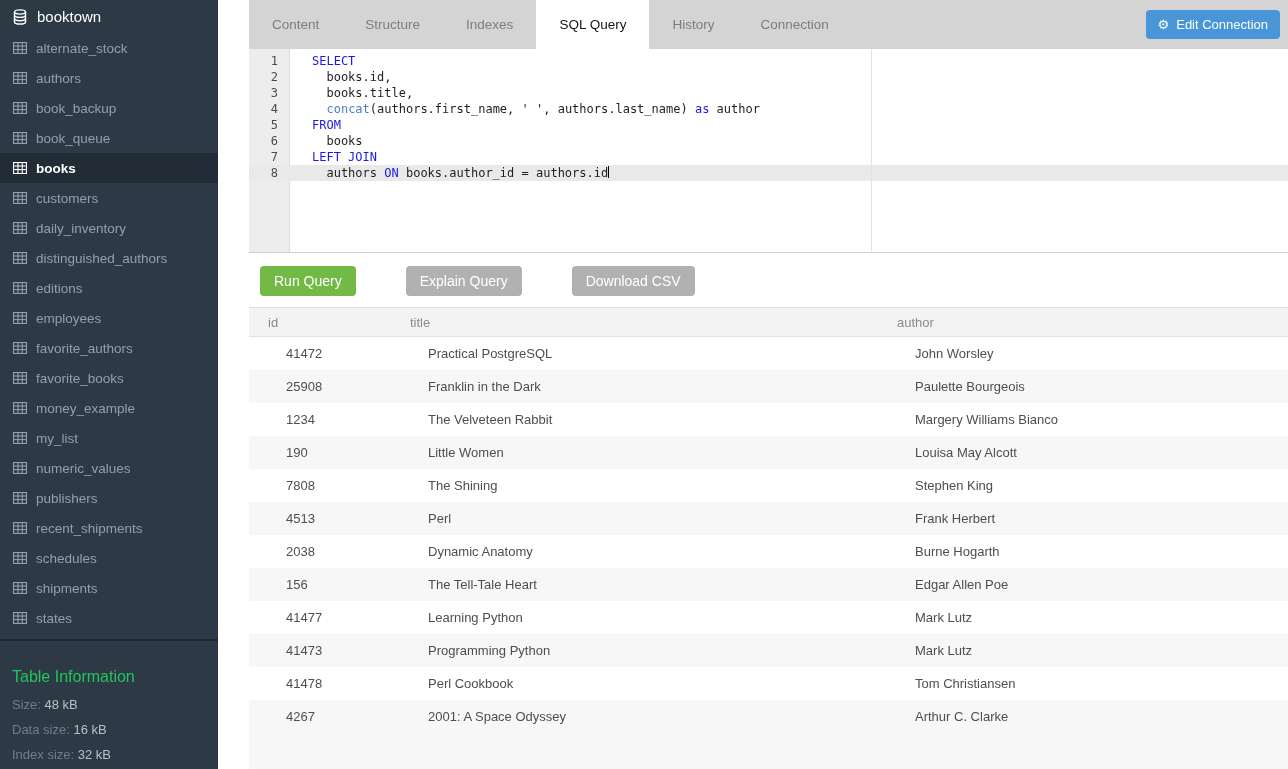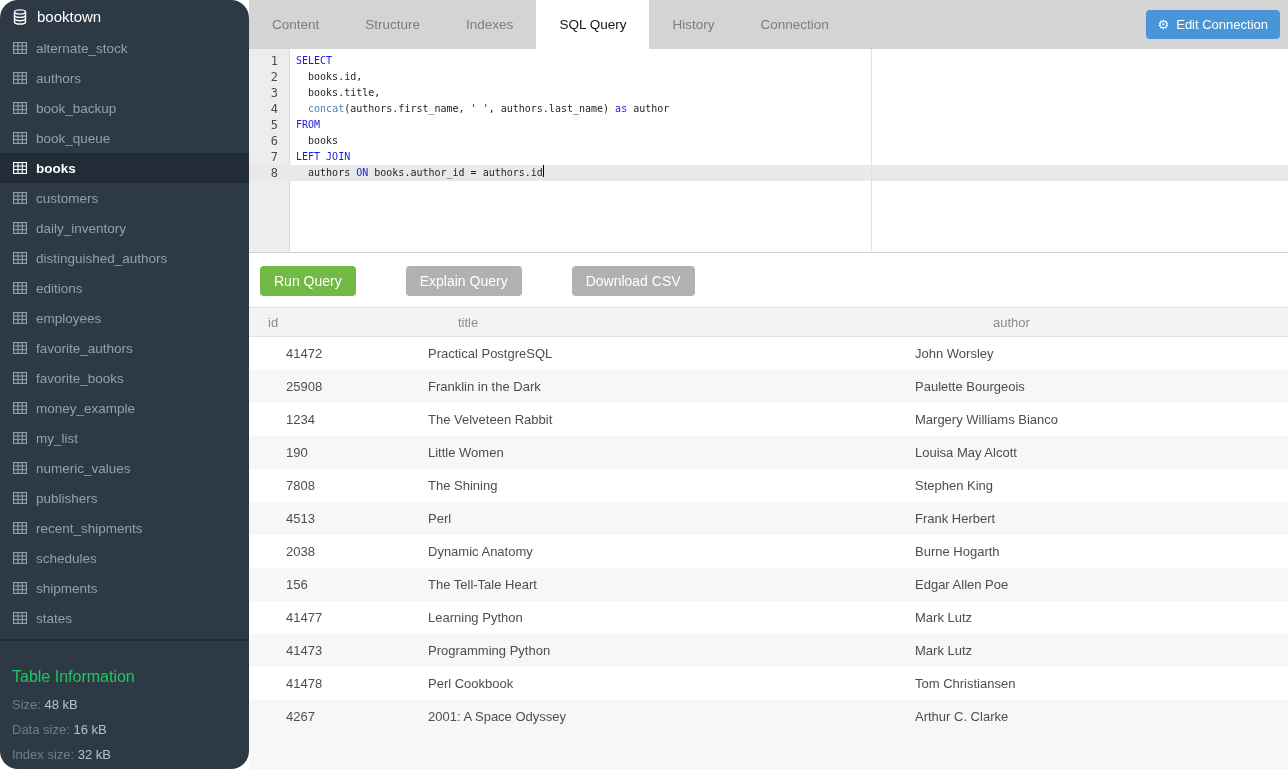--- a/index.html
+++ b/index.html
@@ -3,22 +3,22 @@
 <meta charset="utf-8">
 <style>
   html,body { margin:0; padding:0; }
   body {
     width:1288px; height:769px; overflow:hidden; position:relative;
     font-family:"Liberation Sans", sans-serif; background:#fff;
     -webkit-font-smoothing:antialiased;
   }
   
   .sidebar {
-    position:absolute; left:0; top:0; width:249px; height:769px;
-    background:#2d3a46; box-sizing:border-box;border-radius:18px;
+    position:absolute; left:0; top:0; width:218px; height:769px;
+    background:#2d3a46; box-sizing:border-box;
   }
   .side-header {
     display:flex; align-items:center; height:33px; padding-left:12px; gap:9px;
     color:#ffffff; font-size:15px; cursor:pointer;
   }
   .side-header svg { flex:0 0 auto; }
   .side-item {
     display:flex; align-items:center; height:30px; padding-left:13px; gap:9px;
     color:#91a0ac; font-size:13.5px; cursor:pointer; white-space:nowrap;
   }
@@ -63,42 +63,42 @@
   .cur-line-hl { position:absolute; left:0; right:0; height:16px; background:#e9e9e9; }
   .editor-divider { position:absolute; left:622px; top:0; bottom:1px; width:1px; background:#e2e2e2; }
   .gutter-nums { position:absolute; left:0; top:4px; width:41px; }
   .ln-num {
     height:16px; line-height:16px; text-align:right; padding-right:12px;
     font-family:"DejaVu Sans Mono", monospace; font-size:12px; color:#4c4c4c;
     box-sizing:border-box;
   }
   .code { position:absolute; left:42px; top:4px; right:0; }
   .code-line {
-    height:16px; line-height:16px; padding-left:5px; white-space:pre;
-    font-family:"DejaVu Sans Mono", monospace; font-size:10px; color:#1f1f1f;
+    height:16px; line-height:16px; padding-left:21px; white-space:pre;
+    font-family:"DejaVu Sans Mono", monospace; font-size:12px; color:#1f1f1f;
   }
   .tk-keyword { color:#1a1ae0; }
   .tk-function { color:#4d80c0; }
   .caret { display:inline-block; width:1px; height:12px; background:#000; vertical-align:-1px; }
 
   
   .btnrow { height:54px; padding:13px 0 0 11px; box-sizing:border-box; background:#fff; }
   .btn {
     border:none; border-radius:4px; color:#fff; font-size:14px;
     font-family:inherit; padding:7px 14px; margin-right:13px; cursor:pointer;
   }
   .btn.primary { background:#72b946; }
   .btn.secondary { background:#b1b1b1;margin-left:37px; }
 
   
   .results { position:absolute; top:307px; left:0; right:0; bottom:0; background:#f7f7f8; overflow:hidden; }
   .thead {
     display:grid; grid-template-columns:142px 487px 1fr; height:30px; align-items:center;
     background:#f3f3f4; border-top:1px solid #dddddd; border-bottom:1px solid #e2e2e2;
-    box-sizing:border-box; color:#8b8b8b; font-size:13px;gap:48px;
+    box-sizing:border-box; color:#8b8b8b; font-size:13px;
   }
   .thead > div { padding-left:19px; }
   .trows .trow {
     display:grid; grid-template-columns:142px 487px 1fr; height:33px; align-items:center;
     font-size:13px; color:#4e4e4e; background:#ffffff;
   }
   .trows .trow:nth-child(even) { background:#f7f7f8; }
   .trow > div { padding-left:37px; overflow:hidden; white-space:nowrap; }
 </style>
 </head>

